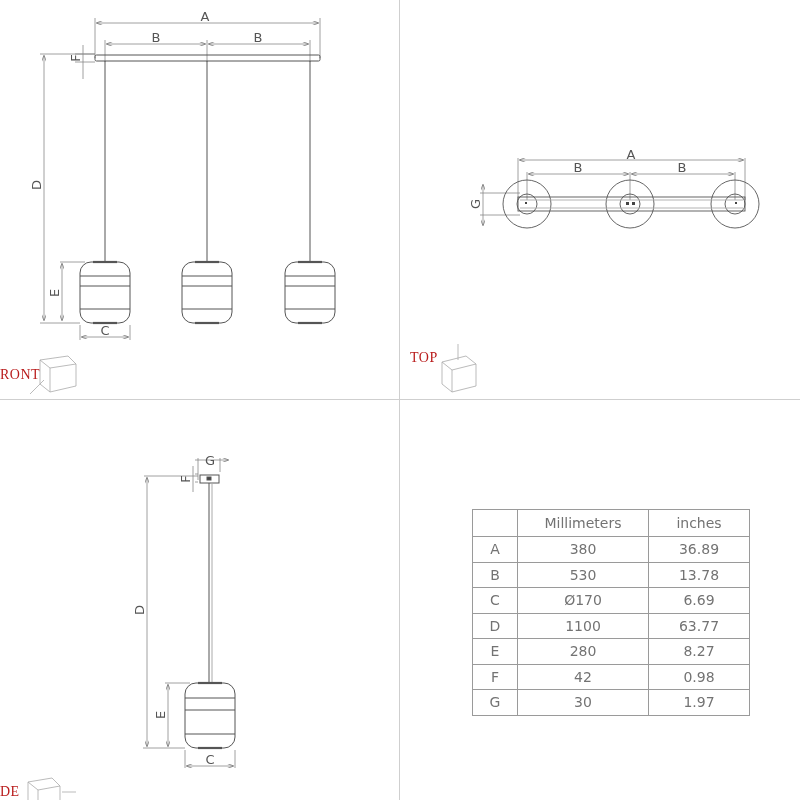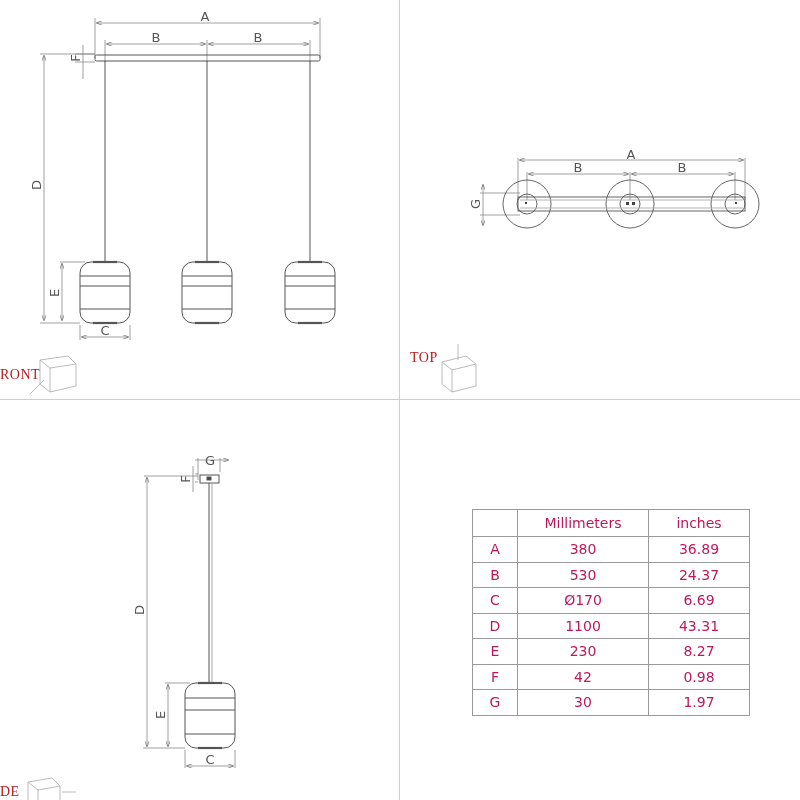--- a/index.html
+++ b/index.html
@@ -7,21 +7,21 @@
   .quad{position:absolute;width:400px;height:400px;}
   .q-front{left:0;top:0;}
   .q-top{left:400px;top:0;}
   .q-side{left:0;top:400px;}
   .q-table{left:400px;top:400px;}
   .divider-v{position:absolute;left:399px;top:0;width:1px;height:800px;background:#cfcfcf;}
   .divider-h{position:absolute;left:0;top:399px;width:800px;height:1px;background:#cfcfcf;}
   svg{position:absolute;left:0;top:0;}
   .lbl{font-family:"DejaVu Sans",sans-serif;fill:#555;font-size:13px;}
   .view-lbl{position:absolute;font-size:14px;color:#b91c1c;letter-spacing:0.5px;font-family:Liberation Serif, serif;}
-  table.dims{position:absolute;left:72px;top:109px;border-collapse:collapse;font-size:14px;color:#be185d;border-radius:27px;}
+  table.dims{position:absolute;left:72px;top:109px;border-collapse:collapse;font-size:14px;color:#737373;border-radius:27px;}
   table.dims td, table.dims th{border:1px solid #9a9a9a;height:24.5px;padding:0;text-align:center;font-weight:normal;}
   table.dims th{height:26px;}
   .c0{width:44px;}
   .c1{width:130px;}
   .c2{width:100px;}
 </style>
 </head>
 <body>
 
 <div class="divider-v"></div>
@@ -210,35 +210,35 @@
     </thead>
     <tbody>
       <tr>
           <td>A</td>
           <td>380</td>
           <td>36.89</td>
         </tr>
       <tr>
           <td>B</td>
           <td>530</td>
-          <td>24.37</td>
+          <td>13.78</td>
         </tr>
       <tr>
           <td>C</td>
           <td>Ø170</td>
           <td>6.69</td>
         </tr>
       <tr>
           <td>D</td>
           <td>1100</td>
-          <td>43.31</td>
+          <td>63.77</td>
         </tr>
       <tr>
           <td>E</td>
-          <td>230</td>
+          <td>280</td>
           <td>8.27</td>
         </tr>
       <tr>
           <td>F</td>
           <td>42</td>
           <td>0.98</td>
         </tr>
       <tr>
           <td>G</td>
           <td>30</td>

